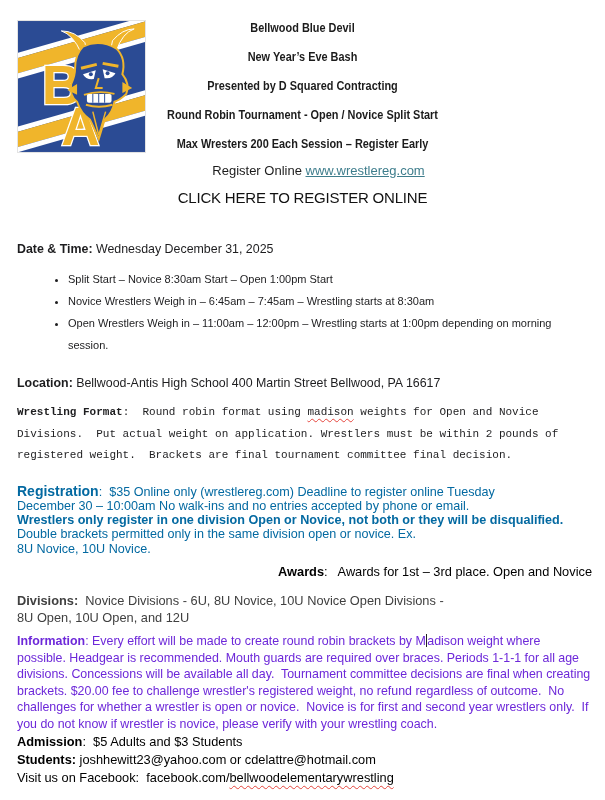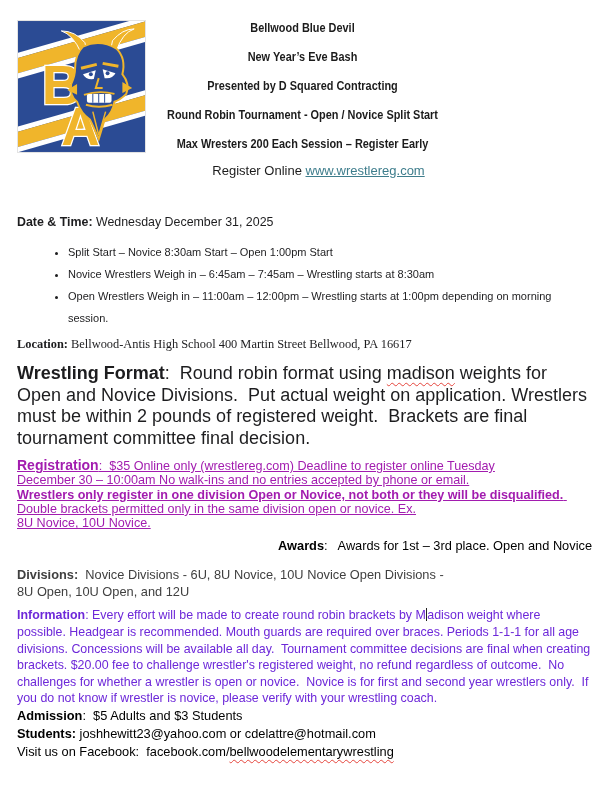--- a/index.html
+++ b/index.html
@@ -16,25 +16,25 @@
   .m-line{height:29px;line-height:29px;font-size:13px;font-weight:bold;color:#1c1c1c;transform:scaleX(0.84);transform-origin:center;}
   .register-line{height:26px;line-height:26px;font-size:13px;color:#1c1c1c;margin-left:32px;}
   .register-link{color:#3E7D8C;text-decoration:underline;cursor:pointer;}
   .click-line{height:27px;line-height:27px;font-size:15px;letter-spacing:-0.2px;color:#111;cursor:pointer;}
   
   .kv{padding:0 13px 0 17px;font-size:12.4px;line-height:18px;}
   .kv .lbl{font-weight:bold;}
   .datetime{margin-top:29px;}
   .bullets{margin:10px 13px 0 0;padding-left:68px;font-size:11px;line-height:22px;list-style:disc outside;}
   .bullets li{padding-left:0;}
-  .location{margin-top:6px;font-family:Liberation Serif, serif;}
-  .format{margin:10px 13px 9px 17px;font-size:18px;line-height:21.5px;}
+  .location{margin-top:18px;}
+  .format{margin:10px 13px 17px 17px;font-size:11px;line-height:21.5px;font-family:Liberation Mono, monospace;}
   .format .lbl{font-weight:bold;}
   .spell{text-decoration:underline wavy #E5453D 1px;text-underline-offset:2.5px;}
-  .registration{margin:0 13px 0 17px;font-size:12.6px;line-height:14.3px;color:#a21caf;text-decoration:underline;}
+  .registration{margin:0 13px 0 17px;font-size:12.6px;line-height:14.3px;color:#0369a1;}
   .registration .lbl{font-weight:bold;font-size:14px;}
   .registration .warn{font-weight:bold;}
   .awards{margin:7px 13px 0 17px;font-size:12.8px;line-height:17px;color:#000;text-align:right;}
   .awards .lbl,.divisions .lbl,.information .lbl,.admission .lbl,.contact .lbl{font-weight:bold;}
   .divisions{margin:12px 13px 0 17px;font-size:12.8px;line-height:17px;color:#404040;}
   .divisions .block{display:block;}
   .information{margin:7px 13px 0 17px;font-size:12.4px;line-height:16.6px;color:#6d28d9;}
   .caret{display:inline-block;width:1.5px;height:13px;background:#222;vertical-align:-2px;}
   .admission,.contact,.facebook{margin:0 13px 0 17px;font-size:12.8px;line-height:18px;color:#000;}
   p{margin-bottom:0;}
@@ -80,20 +80,21 @@
     </svg>
   </div>
 
   <div class="masthead">
     <div class="m-line">Bellwood Blue Devil</div>
     <div class="m-line">New Year’s Eve Bash</div>
     <div class="m-line">Presented by D Squared Contracting</div>
     <div class="m-line">Round Robin Tournament - Open / Novice Split Start</div>
     <div class="m-line">Max Wresters 200 Each Session – Register Early</div>
     <div class="register-line"><span>Register Online </span><a class="register-link">www.wrestlereg.com</a></div>
+    <div class="click-line">CLICK HERE TO REGISTER ONLINE</div>
   </div>
 
   <div class="kv datetime"><span class="lbl">Date &amp; Time:</span><span>&nbsp;Wednesday December 31, 2025</span></div>
 
   <ul class="bullets">
     <li>Split Start – Novice 8:30am Start – Open 1:00pm Start</li>
     <li>Novice Wrestlers Weigh in – 6:45am – 7:45am – Wrestling starts at 8:30am</li>
     <li>Open Wrestlers Weigh in – 11:00am – 12:00pm – Wrestling starts at 1:00pm depending on morning session.</li>
   </ul>
 

